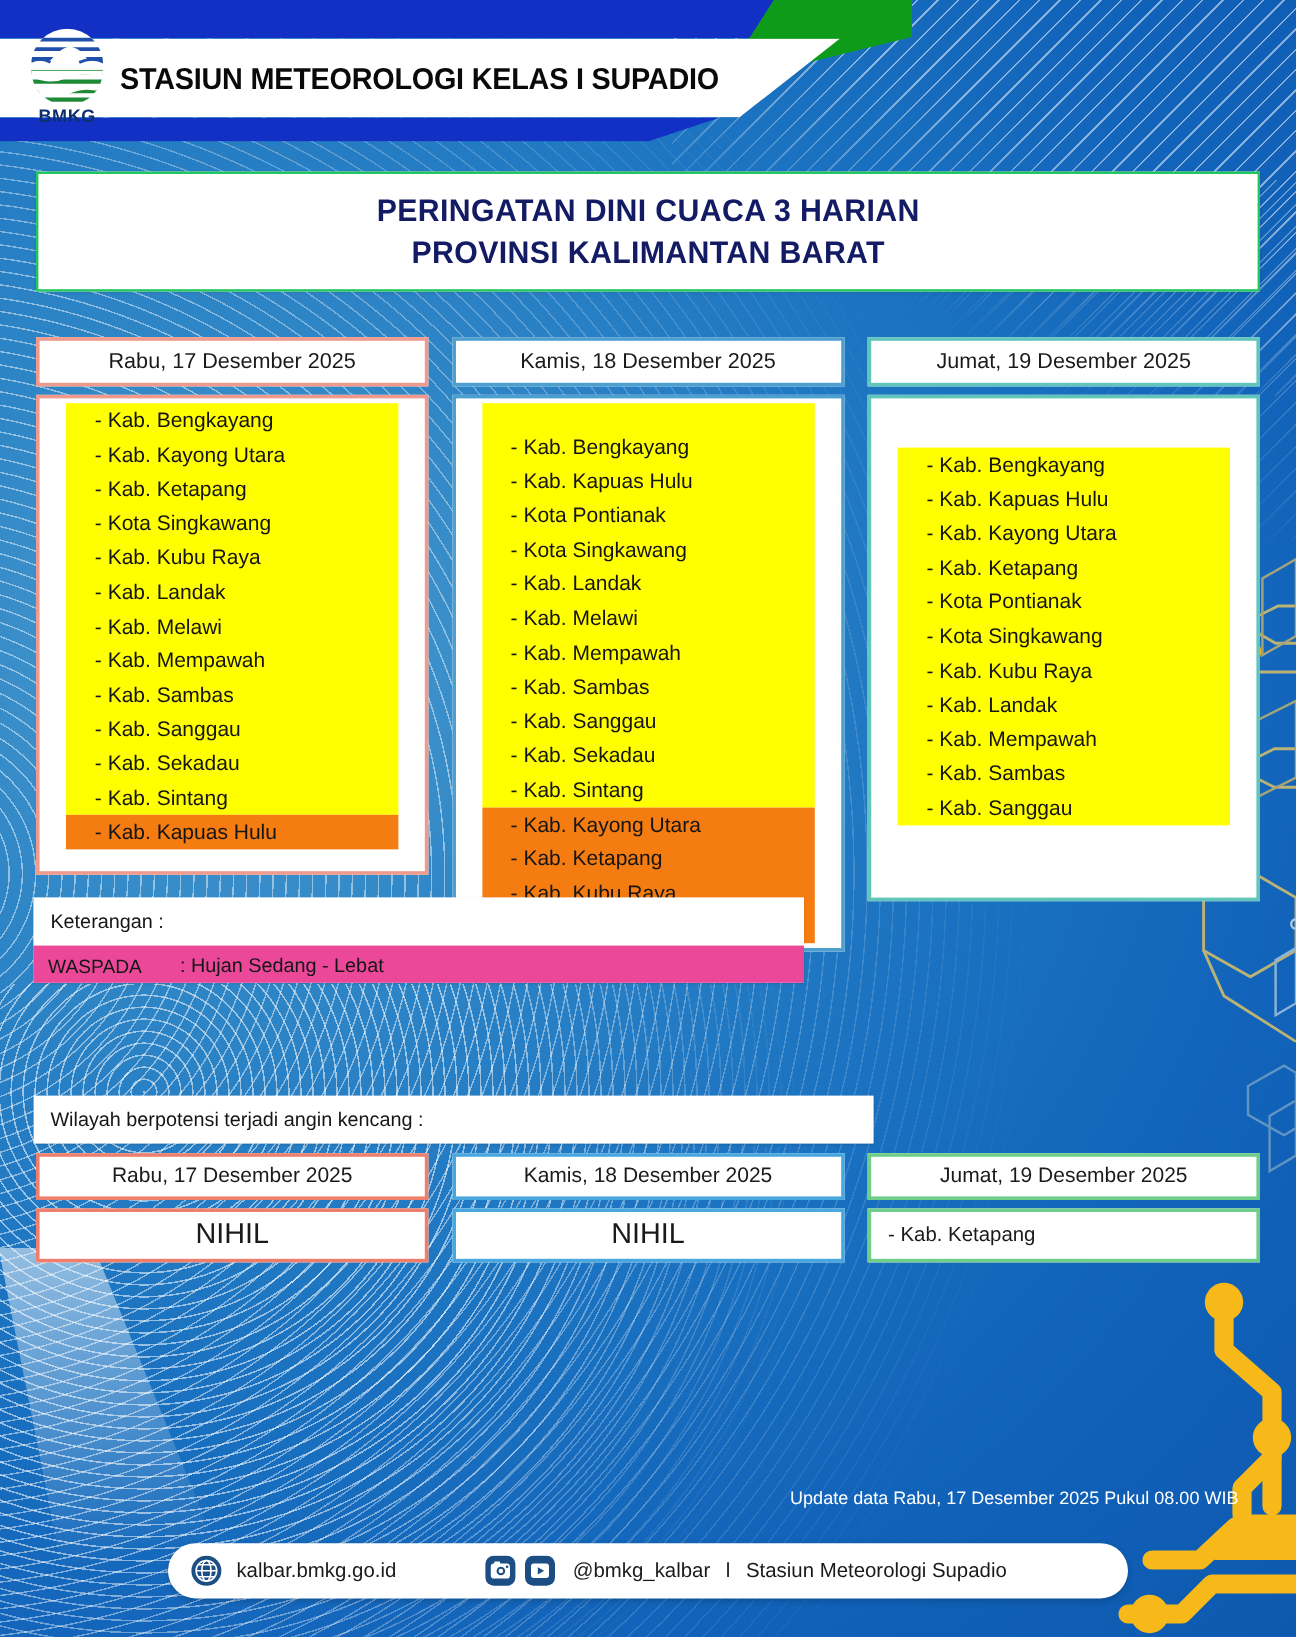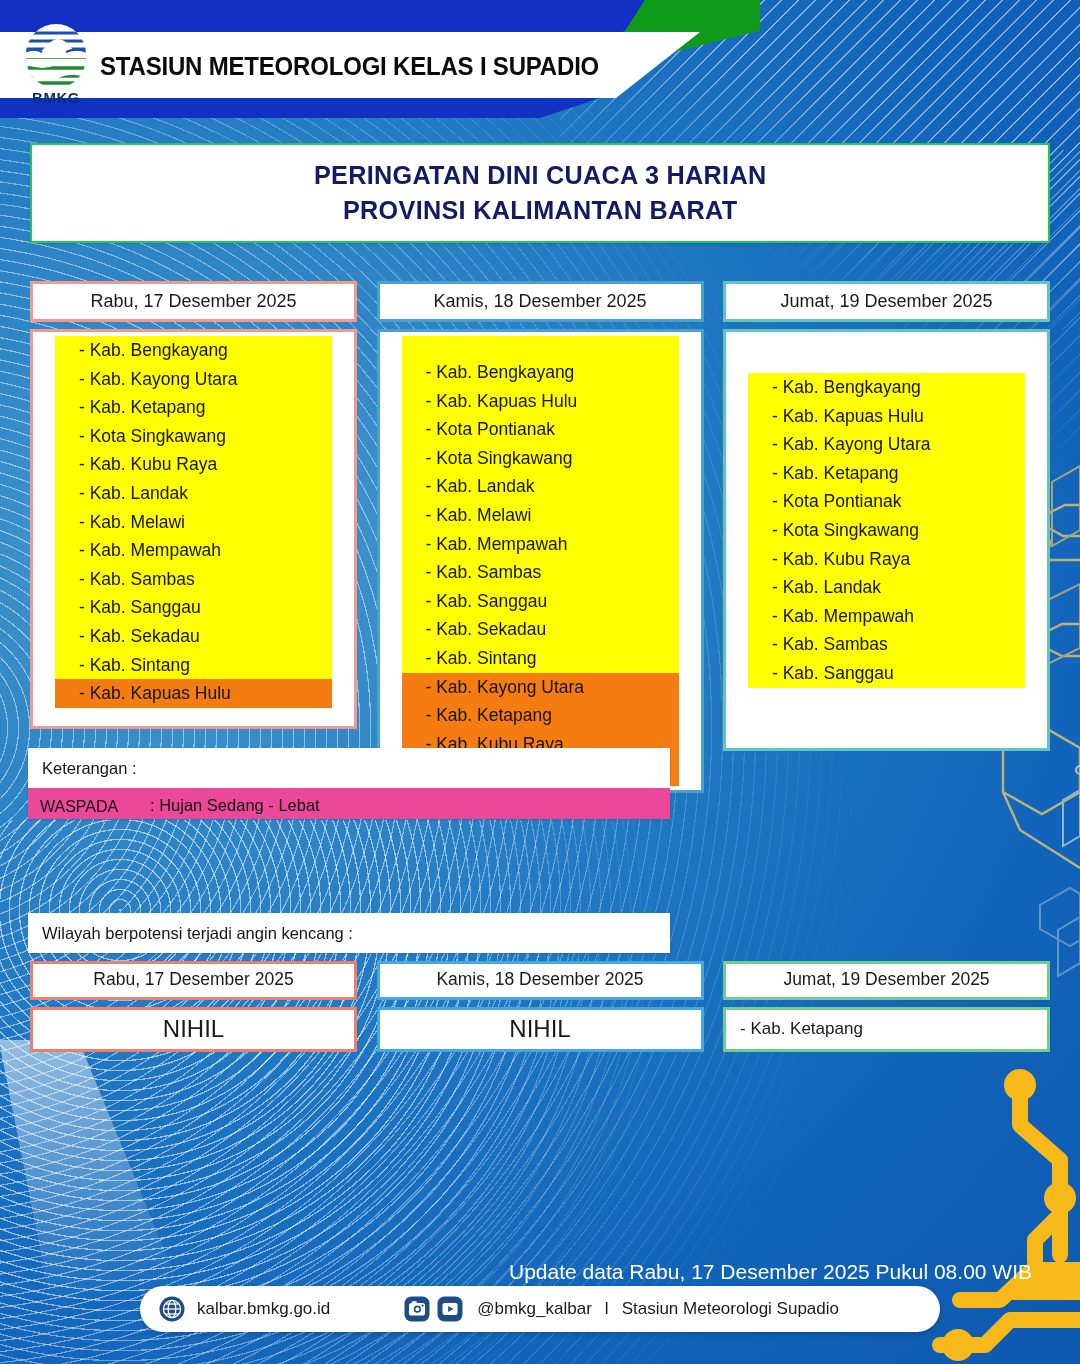--- a/index.html
+++ b/index.html
@@ -109,38 +109,38 @@
   .keter .klabel{font-size:16.5px;color:#151515;padding:11px 0 10px 14px;background:#fff;}
   .keter .krow{display:flex;align-items:flex-end;height:31px;}
   .keter .krow .nm{width:122px;font-size:16px;color:#151515;padding-left:12px;padding-bottom:3px;
      box-sizing:border-box;}
   .keter .krow .ds{font-size:16.5px;color:#151515;padding-bottom:4px;}
   .keter .k-waspada{background:#ec4899;}
   .keter .k-siaga{background:#f57c10;}
   .keter .k-awas{background:#f50b0b;}
 
   
-  .windnote{position:absolute;left:28px;top:913px;width:642px;height:40px;background:#fff;z-index:3;
+  .windnote{position:absolute;left:28px;top:913px;width:700px;height:40px;background:#fff;z-index:3;
      display:flex;align-items:center;box-shadow:0 1px 2px rgba(0,0,0,.12);}
   .windnote span{font-size:16.5px;color:#151515;padding-left:14px;}
   .wcols{position:absolute;left:30px;top:961px;width:1020px;z-index:3;
      display:flex;justify-content:space-between;}
   .wcol{width:327px;}
   .wcol .wh{background:#fff;text-align:center;font-size:17.5px;color:#1a1a1a;padding:7px 2px 8px;line-height:1;}
   .wcol .wv{background:#fff;margin-top:7px;height:39px;display:flex;align-items:center;justify-content:center;}
   .wcol .wv.left{justify-content:flex-start;padding-left:14px;}
   .wcol .wv span{font-size:24px;color:#1a1a1a;}
   .wcol .wv.left span{font-size:17px;}
   .wcol.w1 .wh,.wcol.w1 .wv{border:3px solid #ef7f6d;}
   .wcol.w2 .wh,.wcol.w2 .wv{border:3px solid #49a7e0;}
   .wcol.w3 .wh,.wcol.w3 .wv{border:3px solid #6fcf8a;}
 
   
   .updtxt{position:absolute;left:0;top:1240px;width:1032px;text-align:right;z-index:3;
-     color:#ffffff;font-size:21px;margin-top:20px;}
+     color:#ffffff;font-size:15px;}
   .fpill{position:absolute;left:140px;top:1286px;width:800px;height:46px;background:#fff;
      border-radius:23px;z-index:3;display:flex;align-items:center;
      box-shadow:0 2px 5px rgba(0,0,0,.2);}
   .fpill .ic{width:26px;height:26px;flex:0 0 26px;}
   .fpill .web{margin-left:19px;}
   .fpill .webtxt{font-size:17px;color:#1a1a1a;margin-left:12px;}
   .fpill .soc{margin-left:74px;display:flex;gap:7px;}
   .fpill .handle{font-size:17px;color:#1a1a1a;margin-left:14px;}
   .fpill .sep{font-size:17px;color:#1a1a1a;margin:0 13px;}
   .fpill .org{font-size:17px;color:#1a1a1a;}

